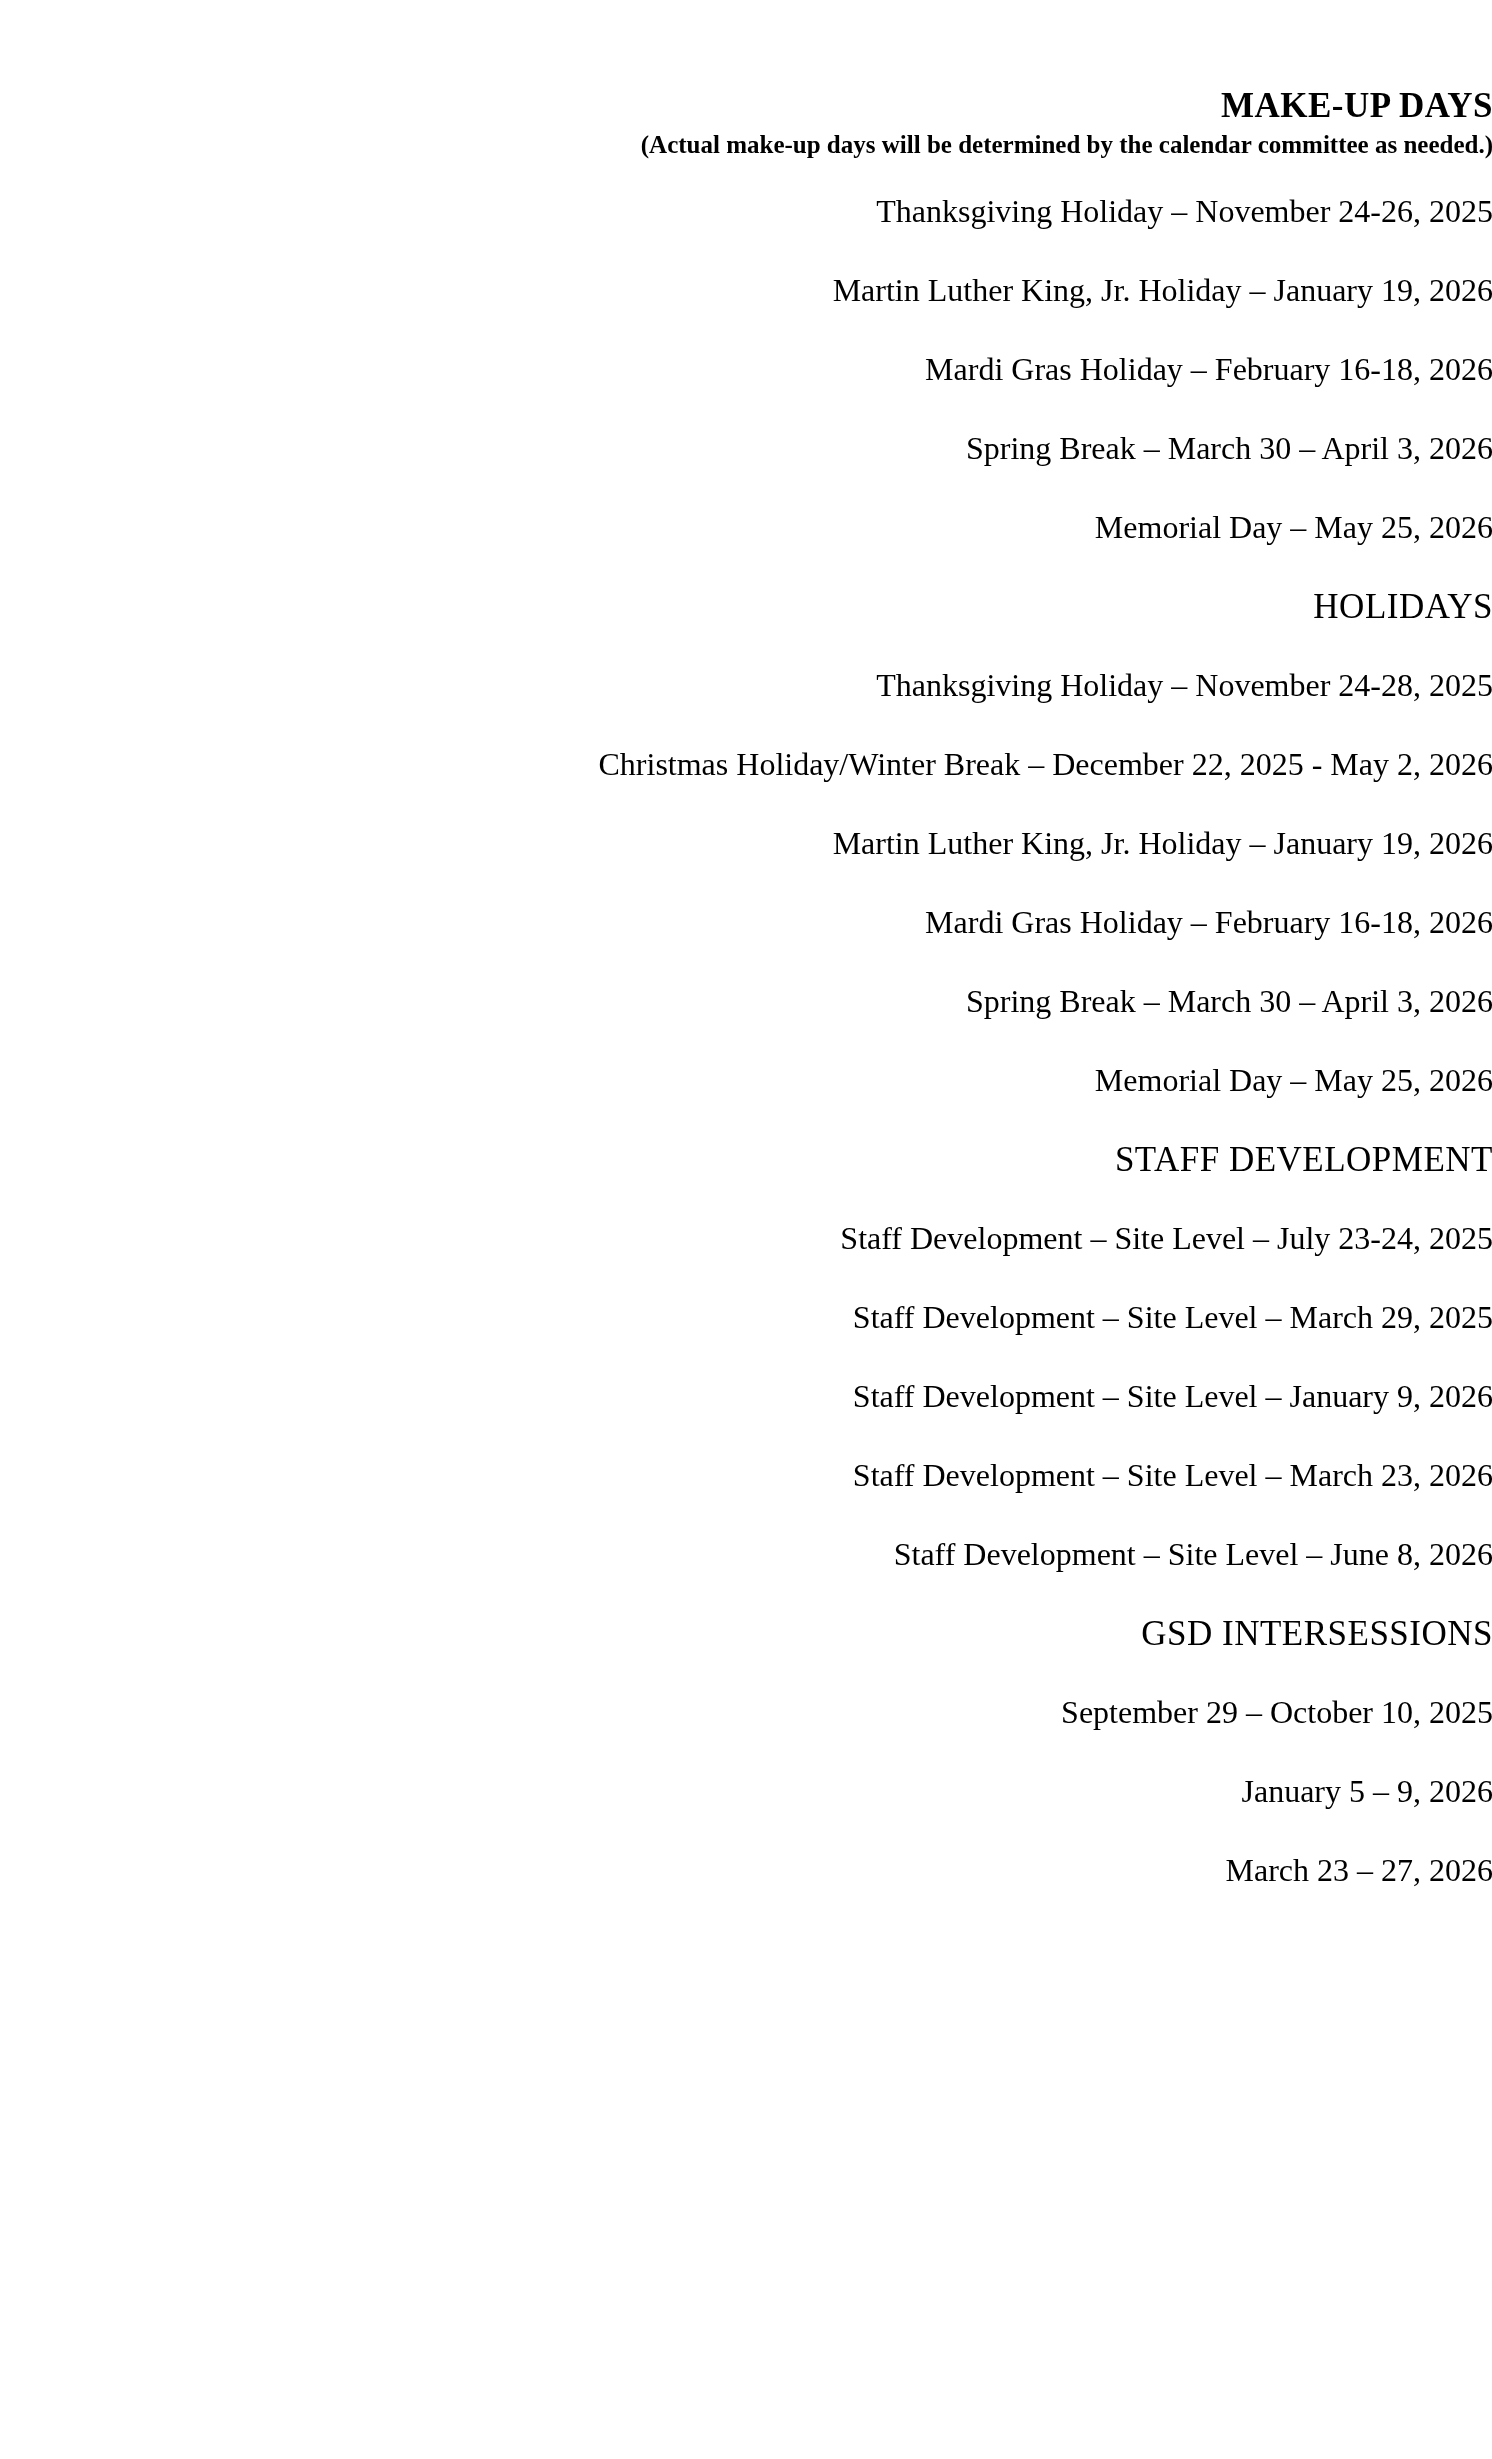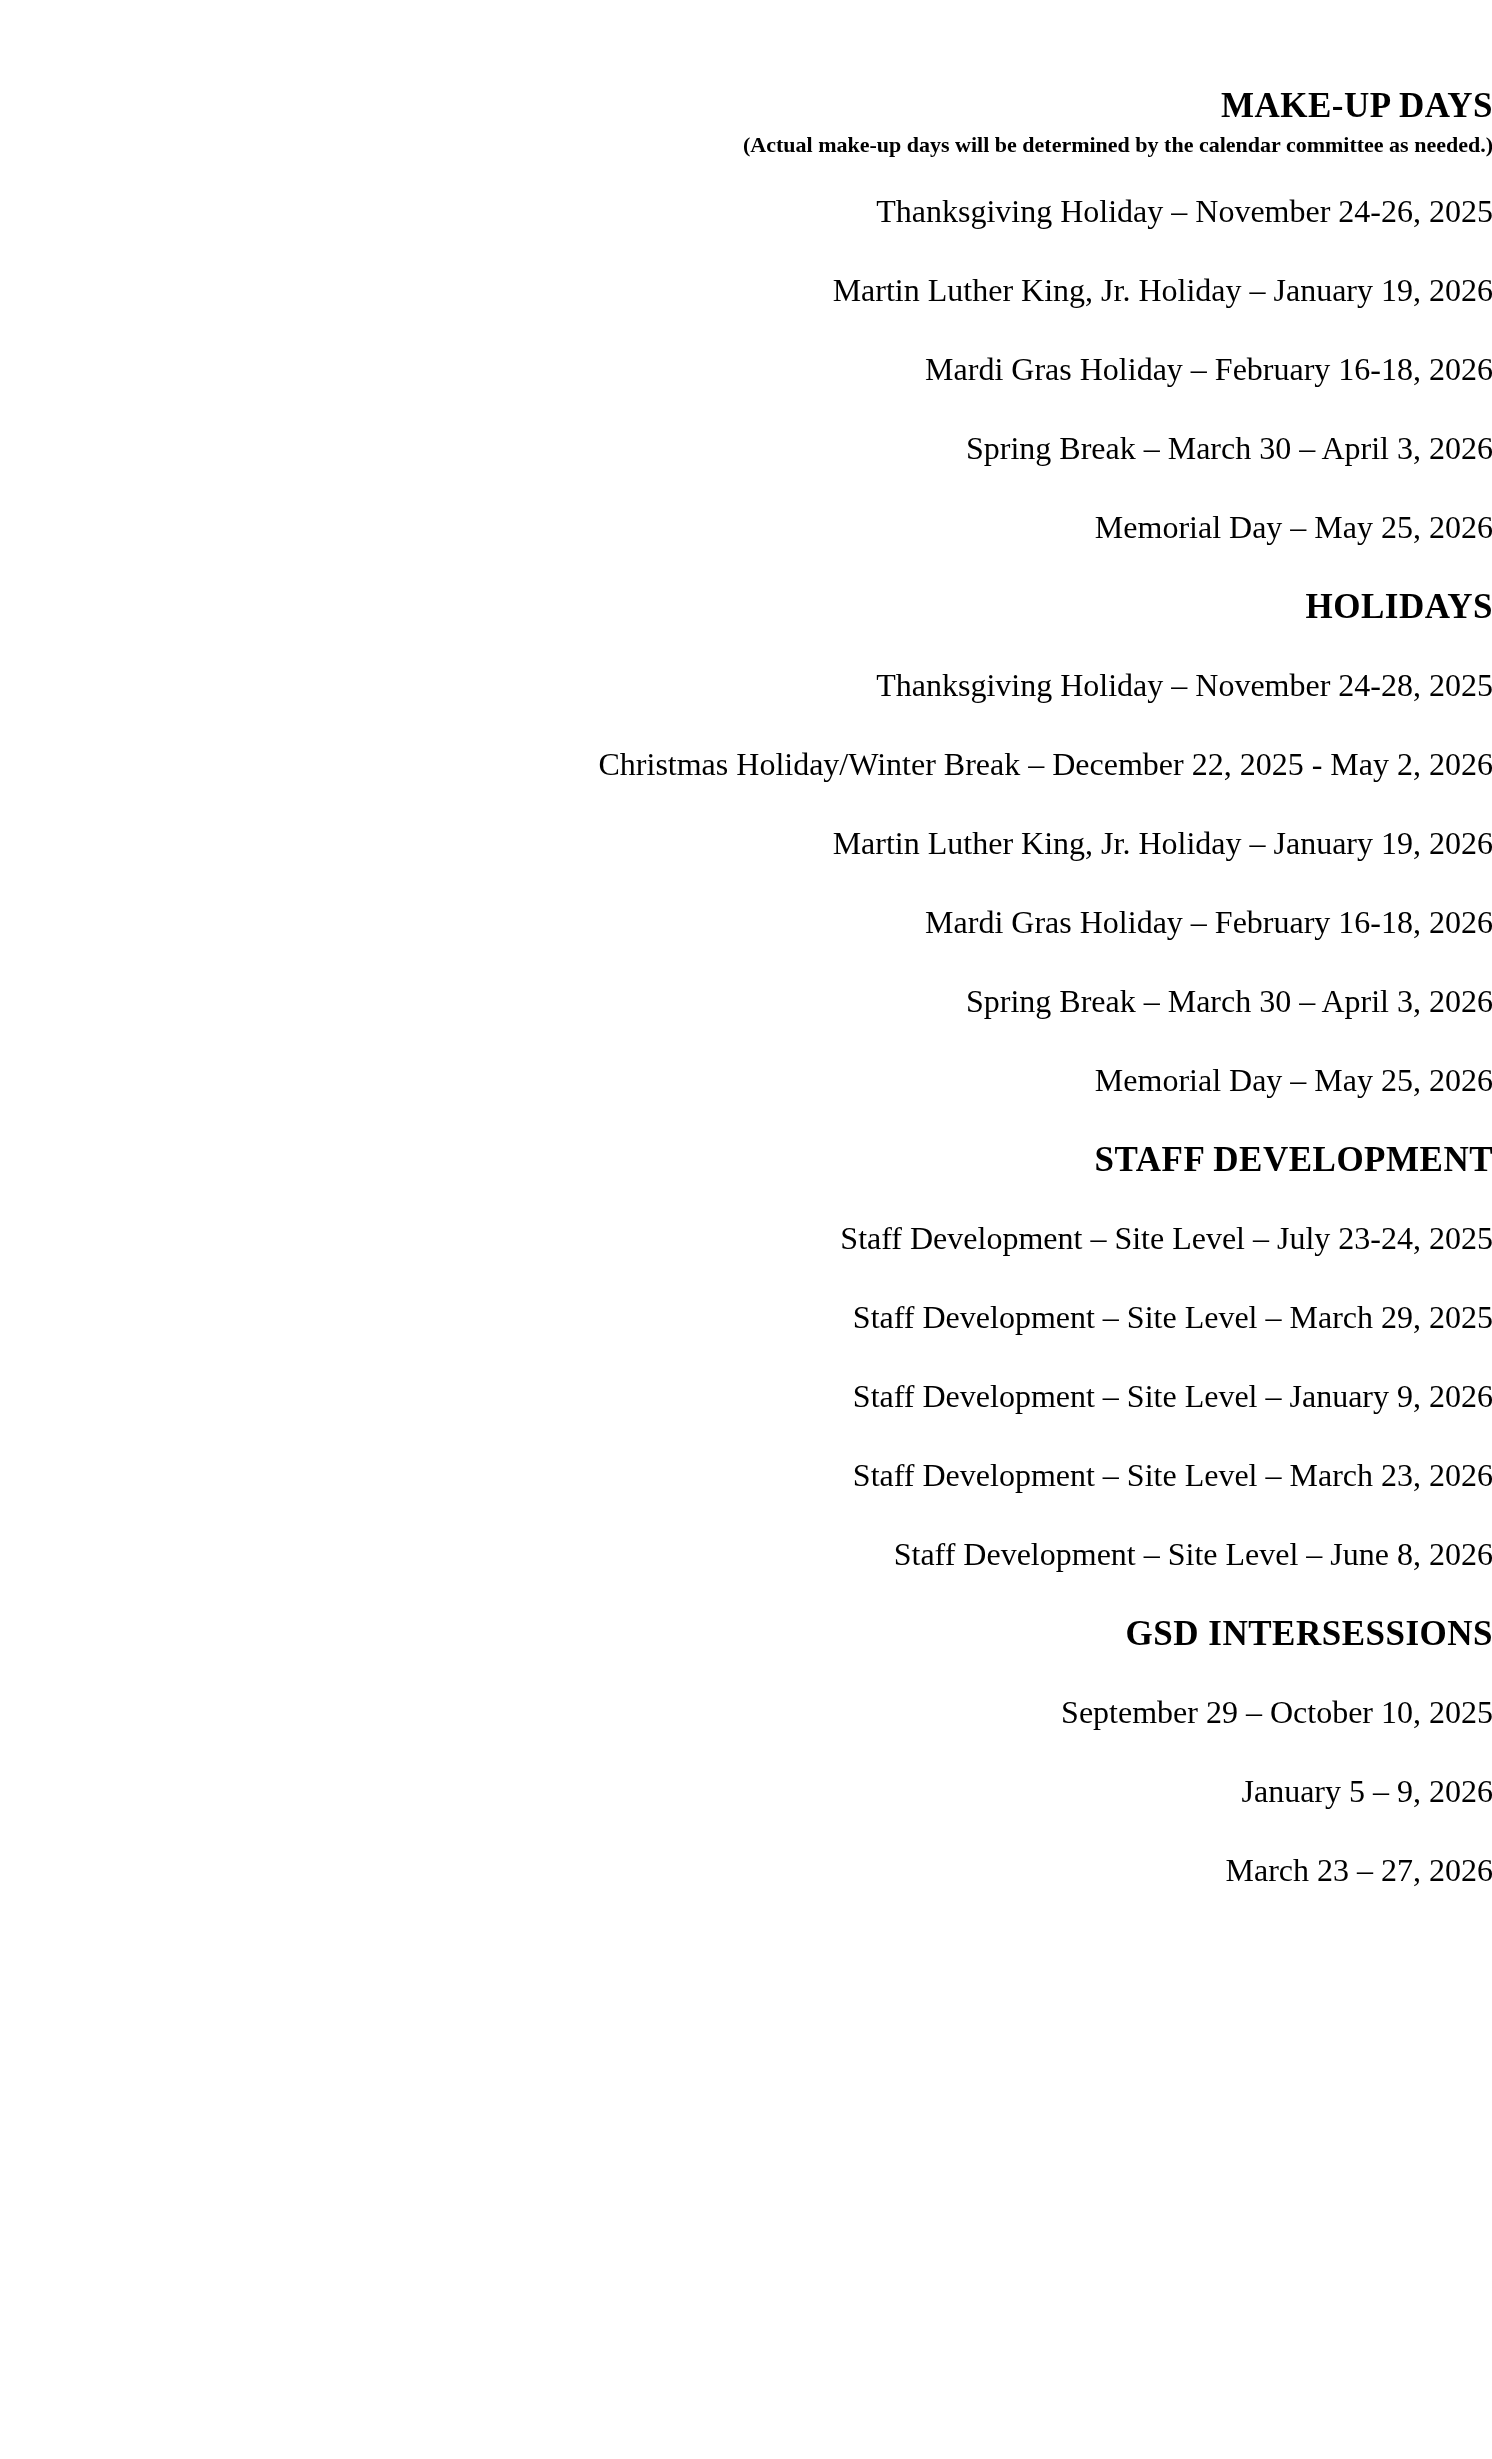--- a/index.html
+++ b/index.html
@@ -21,37 +21,37 @@
     padding-top: 86px;
     text-align: right;
   }
   .doc-title {
     font-size: 35px;
     font-weight: bold;
     line-height: 40px;
     letter-spacing: 0.5px;
   }
   .doc-subtitle {
-    font-size: 22px;
+    font-size: 25px;
     font-weight: bold;
     line-height: 38px;
     padding-left: 16px;
   }
   .lines {
     margin-top: 7.7px;
   }
   .event-line {
     font-size: 32px;
     font-weight: normal;
     line-height: 79px;
     white-space: nowrap;
   }
   .section-heading {
     font-size: 35px;
-    font-weight: bold;
+    font-weight: normal;
     line-height: 79px;
     letter-spacing: 0.5px;
     white-space: nowrap;
   }
 </style>
 </head>
 <body>
 
 <div class="page">
 

